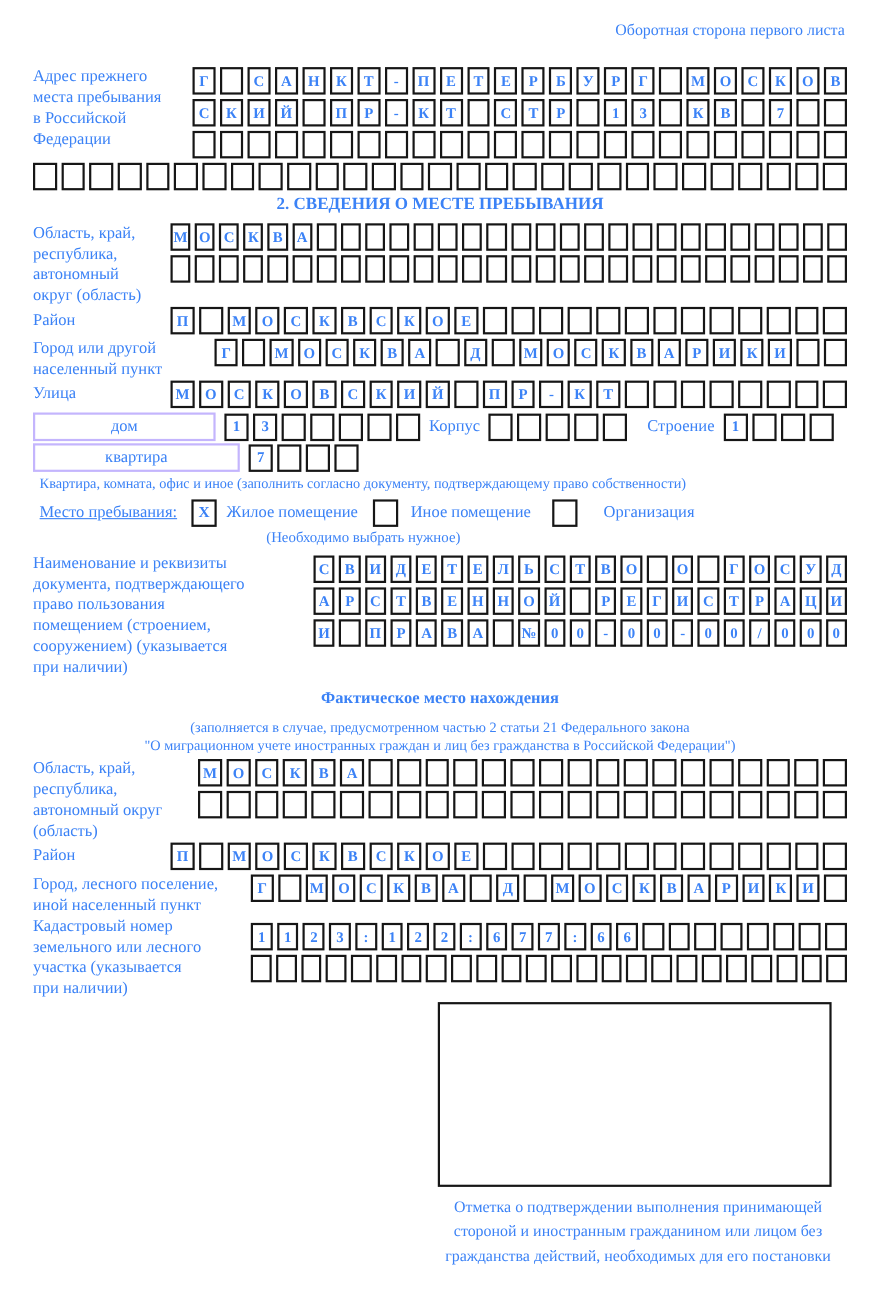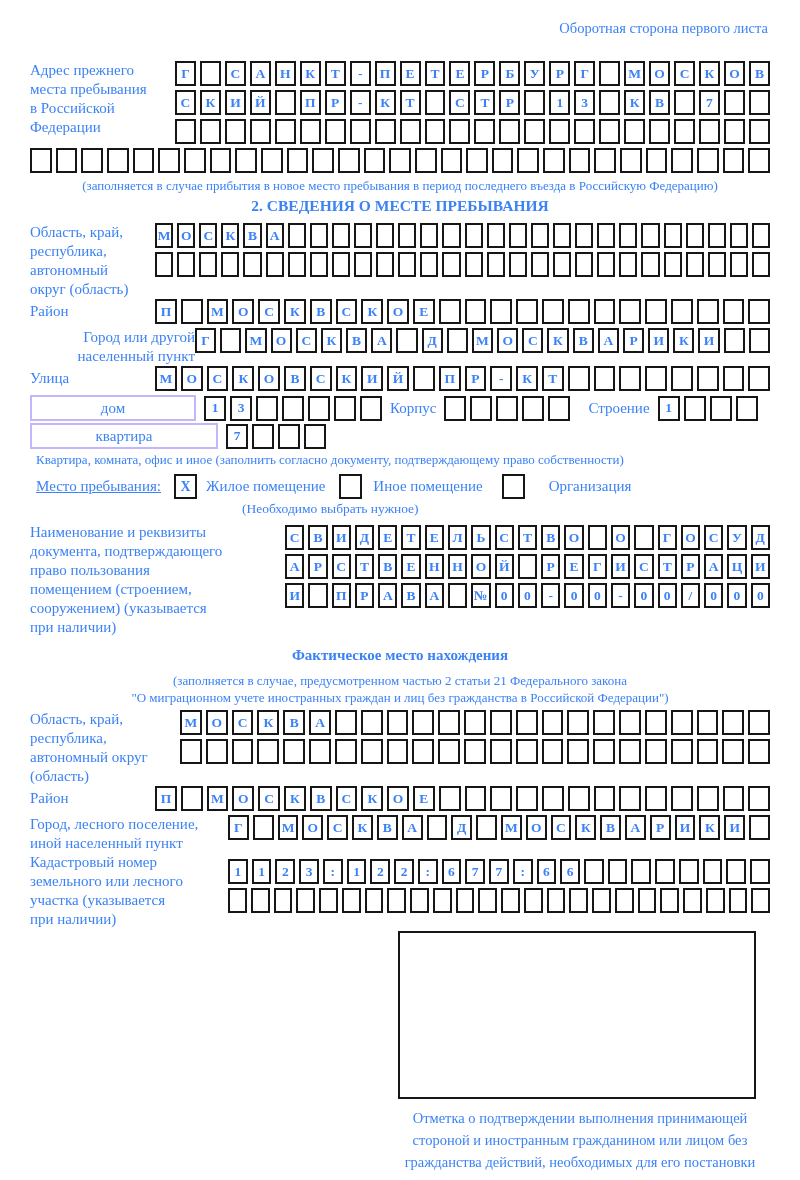--- a/index.html
+++ b/index.html
@@ -6,21 +6,21 @@
   .page{
     width:800px;height:1180px;background:#ffffff;color:#3b82f6;
     font-family:"Liberation Serif","DejaVu Serif",serif;
     box-sizing:border-box;padding:16px 30px 0 30px;margin:0 auto;
     overflow:hidden;position:relative;
   }
   .back-note{text-align:right;font-size:14.5px;margin:4px 2px 24px 0;}
   .flexrow{display:flex;align-items:flex-start;}
   .lbl{font-size:15px;line-height:19px;flex:0 0 auto;}
   .lbl.vcenter{line-height:25px;}
-  .w145{width:145px;} .w125{width:125px;} .w165{width:165px;text-align:right;}
+  .w145{width:145px;} .w125{width:125px;} .w165{width:165px;}
   .w150{width:150px;} .w198{width:198px;} .w255{width:255px;}
   .cells-col{flex:1 1 auto;min-width:0;}
   .cellrow{display:flex;gap:4px;margin-bottom:4px;}
   .cell{
     flex:1 1 0;height:25px;border:2px solid #161616;box-sizing:border-box;
     display:flex;align-items:center;justify-content:center;
     font-size:13.5px;font-weight:600;line-height:1;background:#fff;
   }
   .cellrow.fixed .cell{flex:0 0 22px;}
   .fullw{margin-left:0;}
@@ -170,21 +170,20 @@
       <span class="cell"></span>
       <span class="cell"></span>
       <span class="cell"></span>
       <span class="cell"></span>
       <span class="cell"></span>
       <span class="cell"></span>
       <span class="cell"></span>
       <span class="cell"></span>
       <span class="cell"></span>
     </div>
-  <div class="cap center mb2">(заполняется в случае прибытия в новое место пребывания в период последнего въезда в Российскую Федерацию)</div>
 
   <div class="h2">2. СВЕДЕНИЯ О МЕСТЕ ПРЕБЫВАНИЯ</div>
 
   <div class="flexrow">
     <div class="lbl w125">
       <div>Область, край,</div>
       <div>республика,</div>
       <div>автономный</div>
       <div>округ (область)</div>
     </div>

